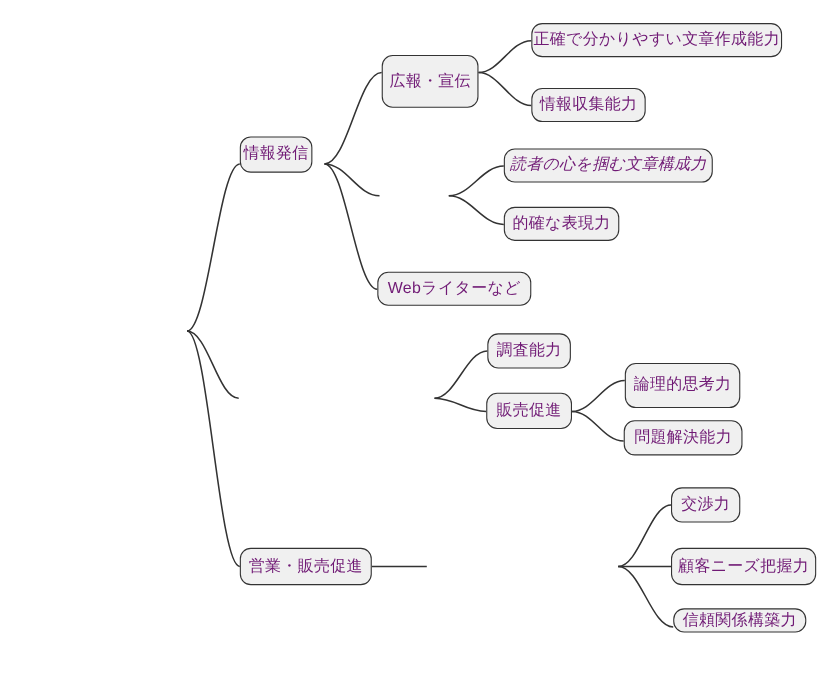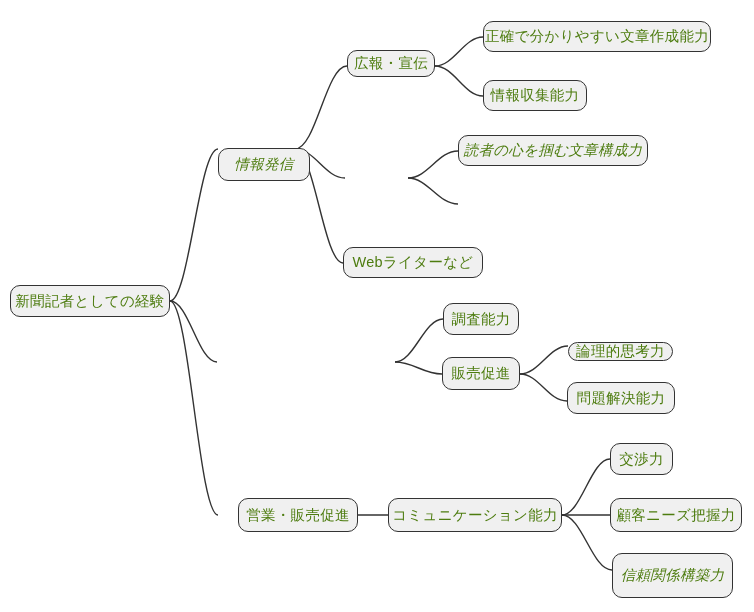--- a/index.html
+++ b/index.html
@@ -13,21 +13,21 @@
   .edges{position:absolute;left:0;top:0;width:754px;height:612px;}
   .edge{fill:none;stroke:#333333;stroke-width:1.4;}
   .node{
     position:absolute;
     box-sizing:border-box;
     display:flex;align-items:center;justify-content:center;
     background:#f0f0f0;
     border:1.5px solid #333333;
     border-radius:10px;
     font-size:14.5px;
-    color:#4d7c0f;
+    color:#701a75;
     white-space:nowrap;
     line-height:1;
     letter-spacing:0.3px;
   }
 </style>
 </head>
 <body>
 
 <div class="canvas">
 
@@ -45,33 +45,32 @@
     <path class="edge" d="M395,362 C414,362 424,319 443,319"></path>
     <path class="edge" d="M395,362 C414,362 423,374 442,374"></path>
     <path class="edge" d="M520,374 C539,374 549,346 568,346"></path>
     <path class="edge" d="M520,374 C539,374 548,401 567,401"></path>
     <path class="edge" d="M338,515 L388,515"></path>
     <path class="edge" d="M562,515 C581,515 591,459 610,459"></path>
     <path class="edge" d="M562,515 L610,515"></path>
     <path class="edge" d="M562,515 C582,515 592,570 612,570"></path>
   </svg>
 
-  <div class="node" style="left:10px;top:285px;width:160px;height:32px;">新聞記者としての経験</div>
 
-  <div class="node" style="left:218px;top:148px;width:92px;height:33px;font-style:italic;">情報発信</div>
-  <div class="node" style="left:347px;top:50px;width:88px;height:27px;text-align:right;">広報・宣伝</div>
+  <div class="node" style="left:218px;top:124px;width:66px;height:33px;">情報発信</div>
+  <div class="node" style="left:347px;top:50px;width:88px;height:48px;text-align:right;">広報・宣伝</div>
   <div class="node" style="left:483px;top:21px;width:228px;height:31px;">正確で分かりやすい文章作成能力</div>
   <div class="node" style="left:483px;top:80px;width:104px;height:31px;">情報収集能力</div>
   <div class="node" style="left:458px;top:135px;width:190px;height:31px;font-style:italic;">読者の心を掴む文章構成力</div>
+  <div class="node" style="left:458px;top:188px;width:105px;height:31px;">的確な表現力</div>
   <div class="node" style="left:343px;top:247px;width:140px;height:31px;">Webライターなど</div>
 
   <div class="node" style="left:443px;top:303px;width:76px;height:32px;">調査能力</div>
   <div class="node" style="left:442px;top:357px;width:78px;height:33px;">販売促進</div>
-  <div class="node" style="left:568px;top:342px;width:105px;height:19px;">論理的思考力</div>
+  <div class="node" style="left:568px;top:330px;width:105px;height:41px;">論理的思考力</div>
   <div class="node" style="left:567px;top:382px;width:108px;height:32px;">問題解決能力</div>
 
-  <div class="node" style="left:218px;top:498px;width:120px;height:34px;margin-left:20px;">営業・販売促進</div>
-  <div class="node" style="left:388px;top:498px;width:174px;height:34px;">コミュニケーション能力</div>
+  <div class="node" style="left:218px;top:498px;width:120px;height:34px;">営業・販売促進</div>
   <div class="node" style="left:610px;top:498px;width:132px;height:34px;">顧客ニーズ把握力</div>
   <div class="node" style="left:610px;top:443px;width:63px;height:32px;">交渉力</div>
-  <div class="node" style="left:612px;top:553px;width:121px;height:45px;font-style:italic;">信頼関係構築力</div>
+  <div class="node" style="left:612px;top:553px;width:121px;height:22px;">信頼関係構築力</div>
 
 </div>
 
 </body></html>

